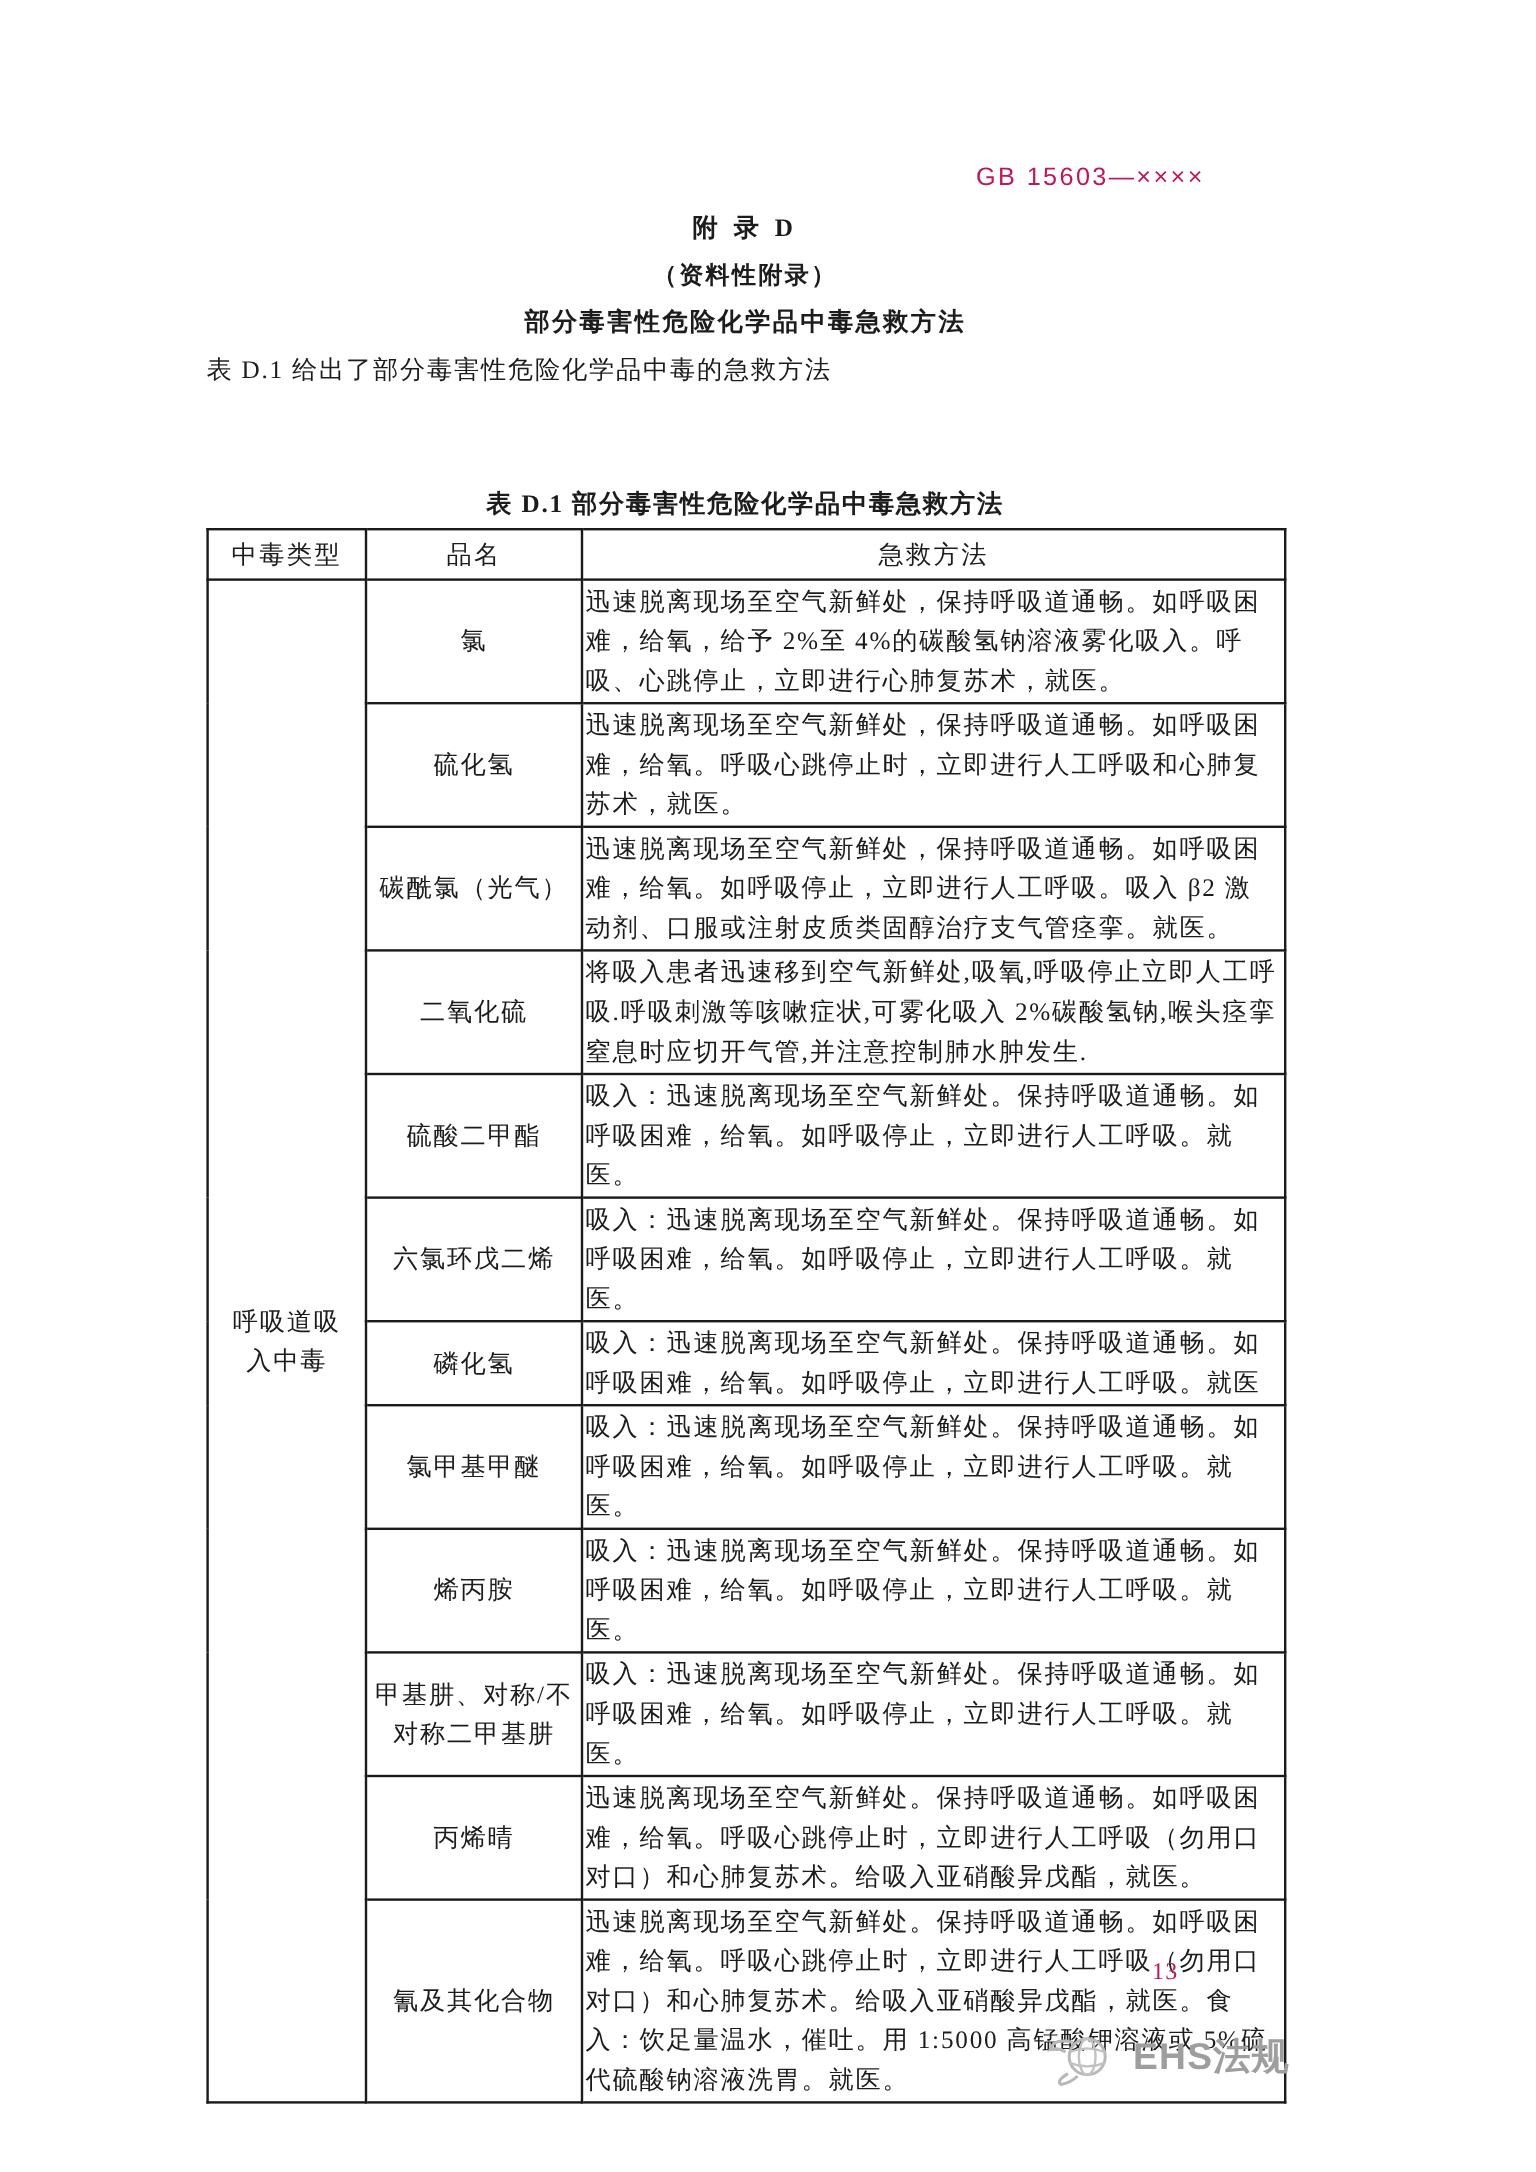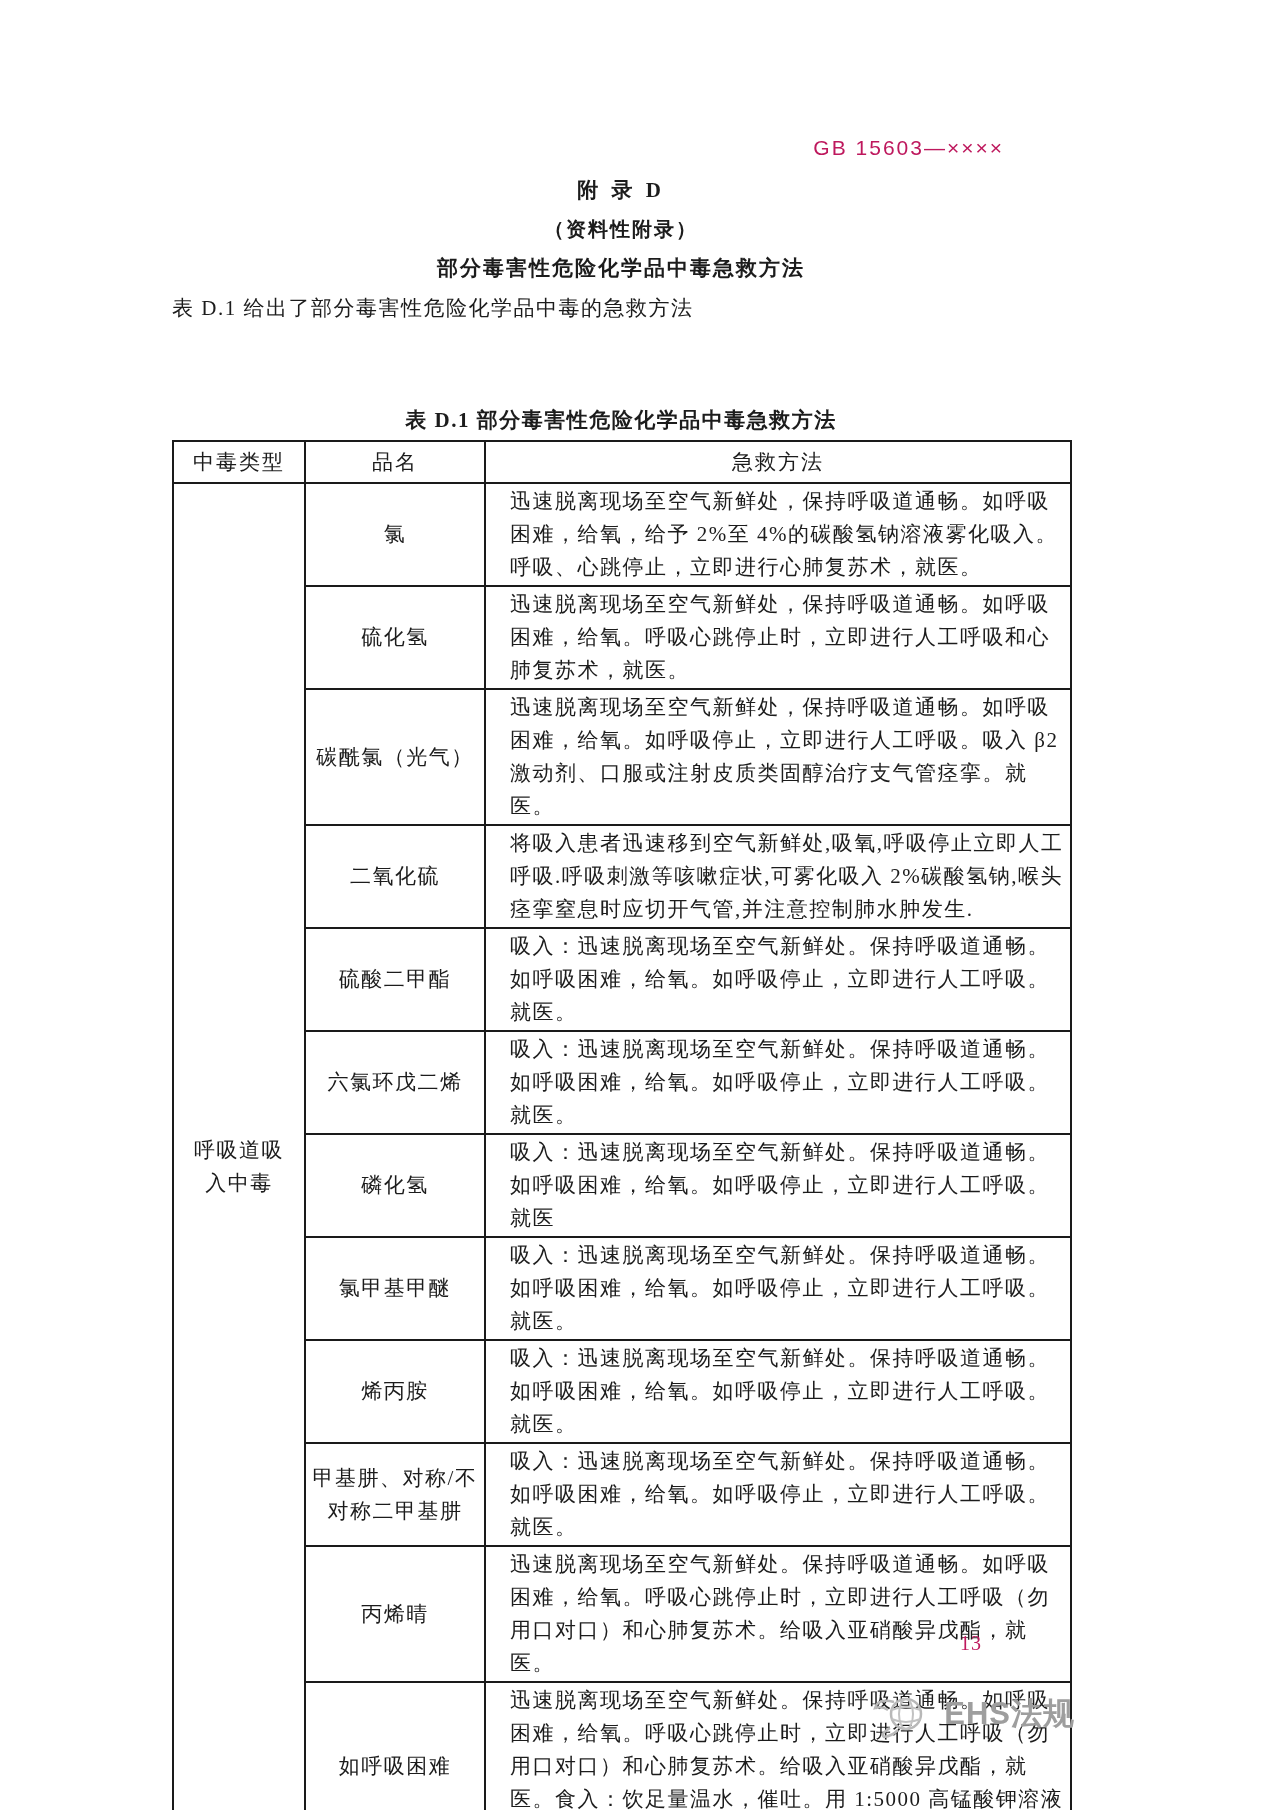--- a/index.html
+++ b/index.html
@@ -39,21 +39,21 @@
   td.cat {
     text-align:center; vertical-align:middle;
     padding:0 15px; font-size:21px; letter-spacing:1.5px; line-height:33px;
   }
   td.name {
     text-align:center; vertical-align:middle;
     padding:0 4px; font-size:21px; letter-spacing:1.5px; line-height:33px;
   }
   td.method {
     text-align:left; vertical-align:middle;
-    padding:1px 6px 1px 24px; font-size:21px; letter-spacing:1.5px; line-height:33px;
+    padding:1px 6px 1px 2px; font-size:21px; letter-spacing:1.5px; line-height:33px;
     word-break:break-all;
   }
   .page-number {
     position:absolute; left:960px; top:1632px;
     font-size:20px; letter-spacing:1px; color:#be185d;
   }
   .watermark {
     position:absolute; right:205px; top:1688px;
     display:flex; align-items:center; gap:14px;
   }
@@ -129,21 +129,21 @@
     </tr>
     <tr>
       <td class="name">甲基肼、对称/不对称二甲基肼</td>
       <td class="method">吸入：迅速脱离现场至空气新鲜处。保持呼吸道通畅。如呼吸困难，给氧。如呼吸停止，立即进行人工呼吸。就医。</td>
     </tr>
     <tr>
       <td class="name">丙烯晴</td>
       <td class="method">迅速脱离现场至空气新鲜处。保持呼吸道通畅。如呼吸困难，给氧。呼吸心跳停止时，立即进行人工呼吸（勿用口对口）和心肺复苏术。给吸入亚硝酸异戊酯，就医。</td>
     </tr>
     <tr>
-      <td class="name">如呼吸困难</td>
+      <td class="name">氰及其化合物</td>
       <td class="method">迅速脱离现场至空气新鲜处。保持呼吸道通畅。如呼吸困难，给氧。呼吸心跳停止时，立即进行人工呼吸（勿用口对口）和心肺复苏术。给吸入亚硝酸异戊酯，就医。食入：饮足量温水，催吐。用 1:5000 高锰酸钾溶液或 5%硫代硫酸钠溶液洗胃。就医。</td>
     </tr>
   </tbody>
 </table>
 
 <div class="page-number">13</div>
 
 <div class="watermark">
   <svg class="wm-logo" width="58" height="52" viewBox="0 0 58 52" fill="none" xmlns="http://www.w3.org/2000/svg">
     <circle cx="34" cy="26" r="15" stroke="#b8b8b8" stroke-width="2.5" fill="none"></circle>

